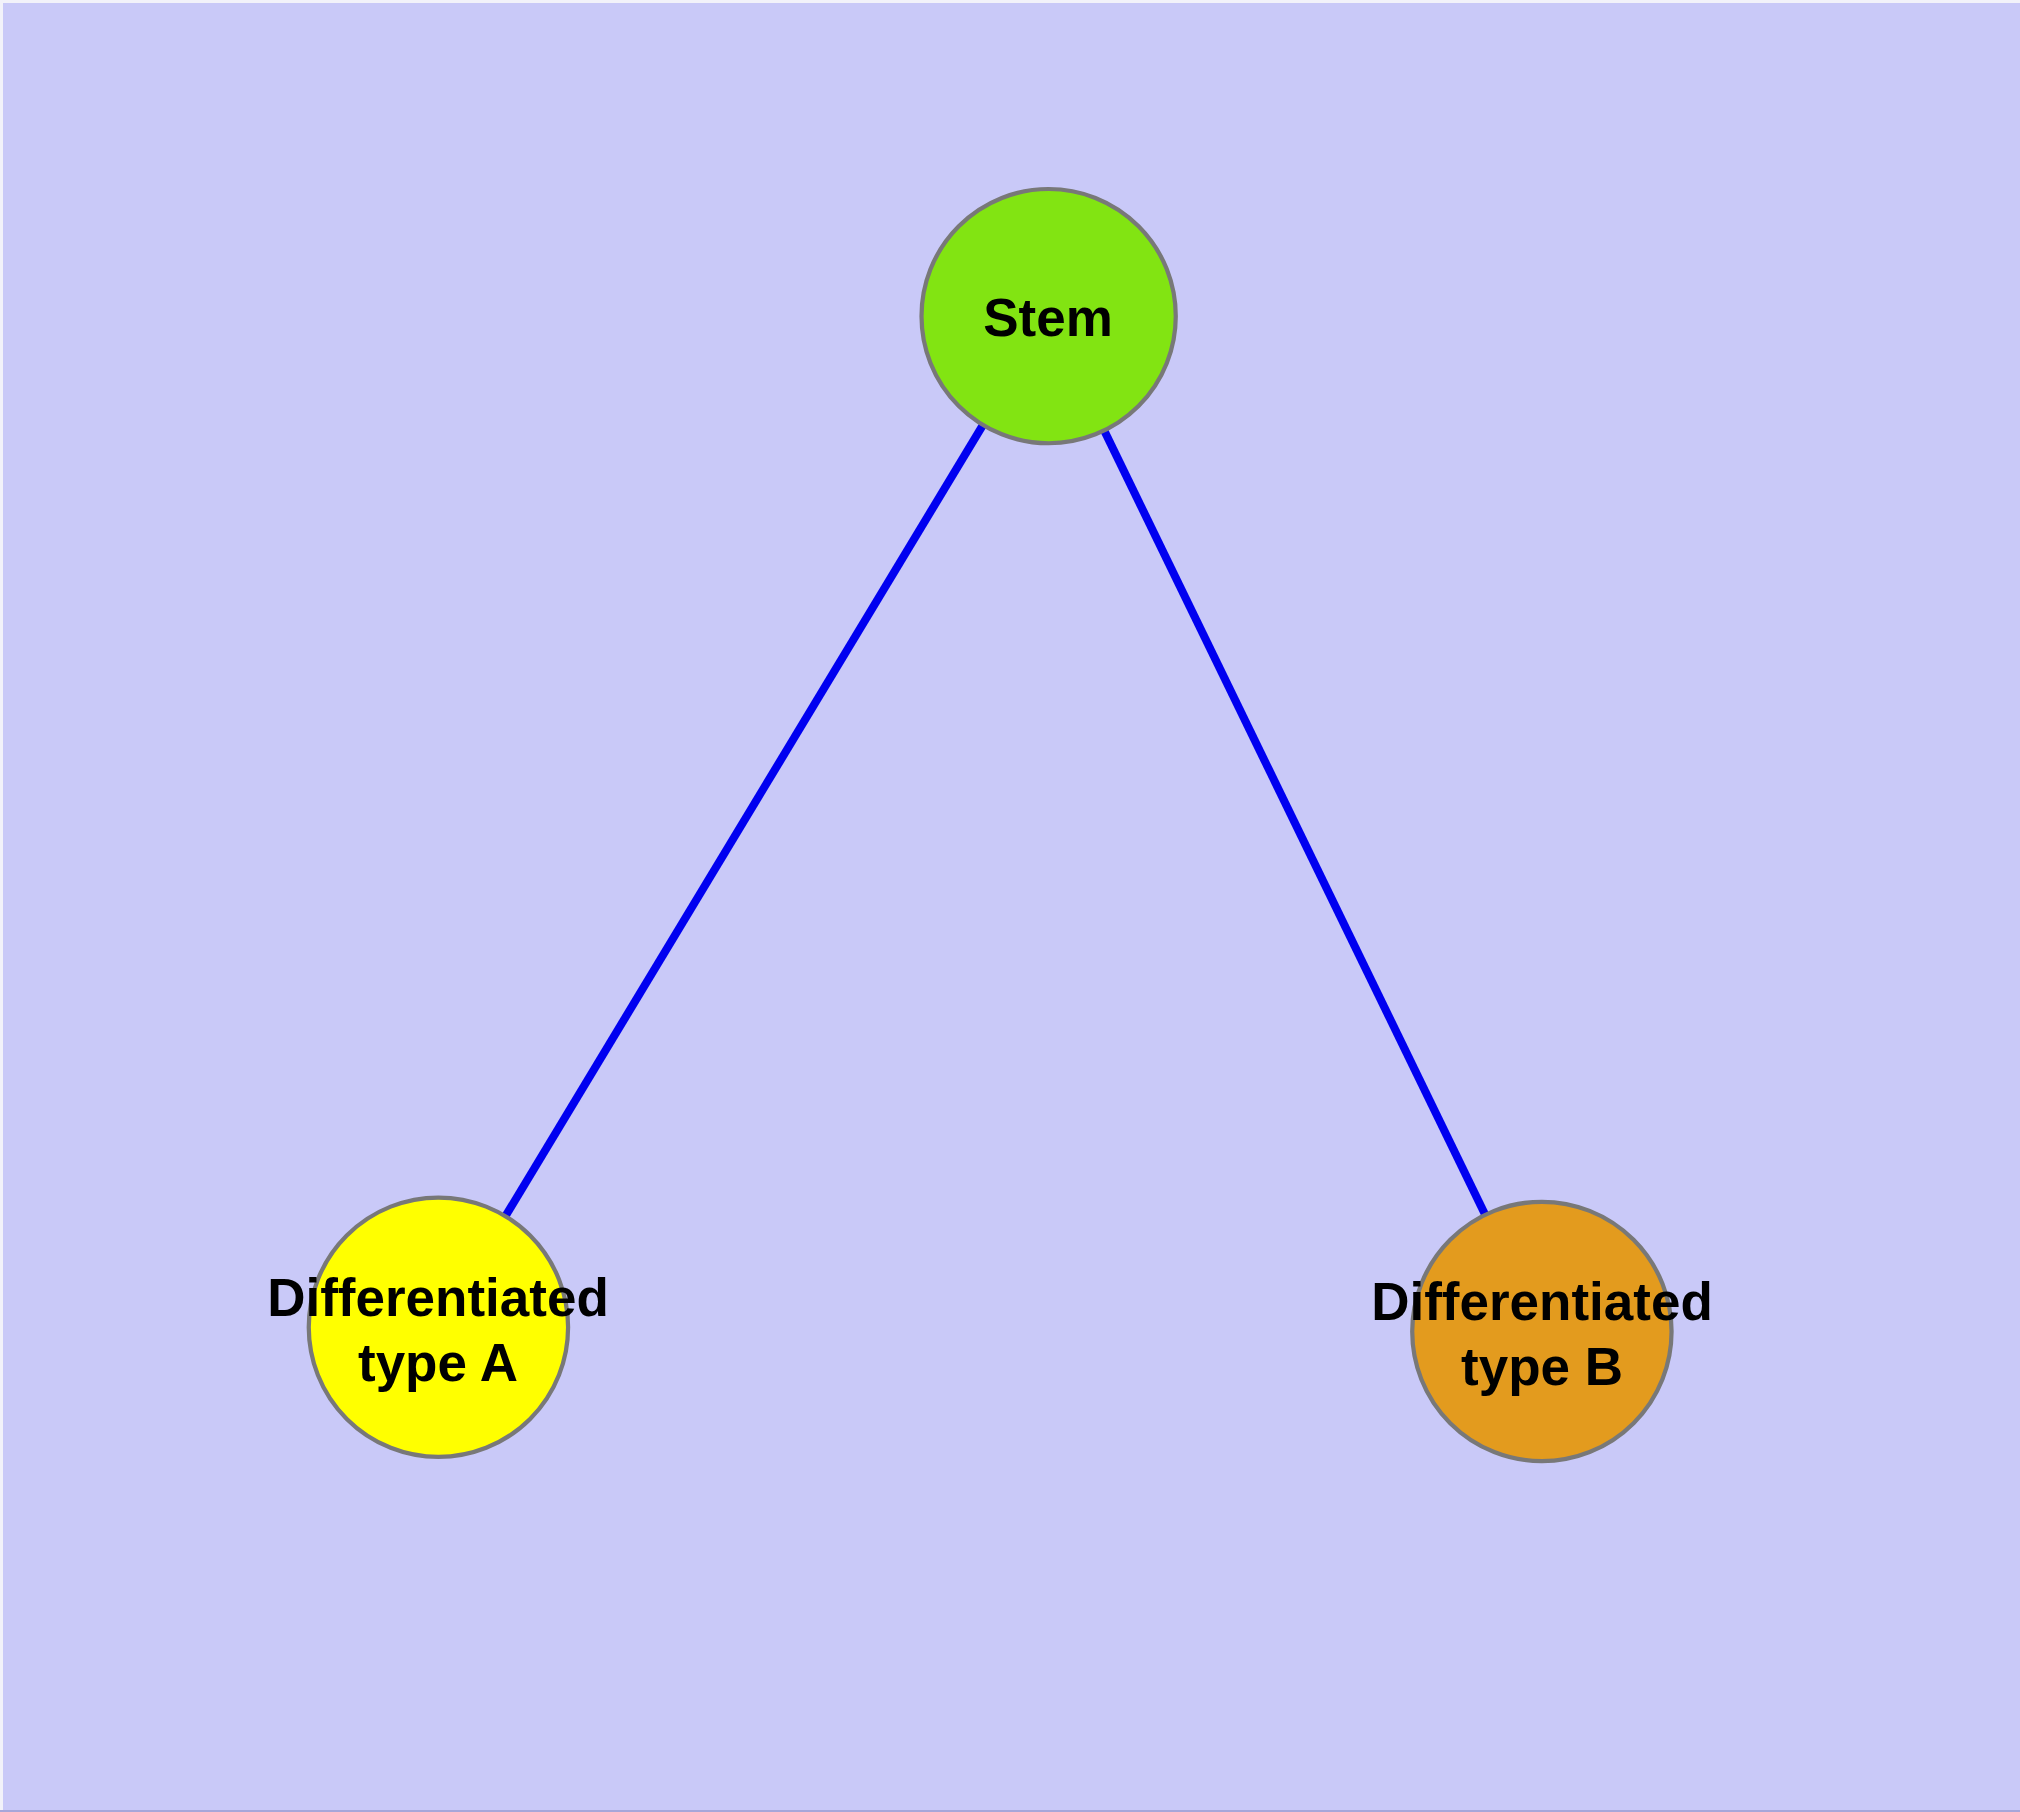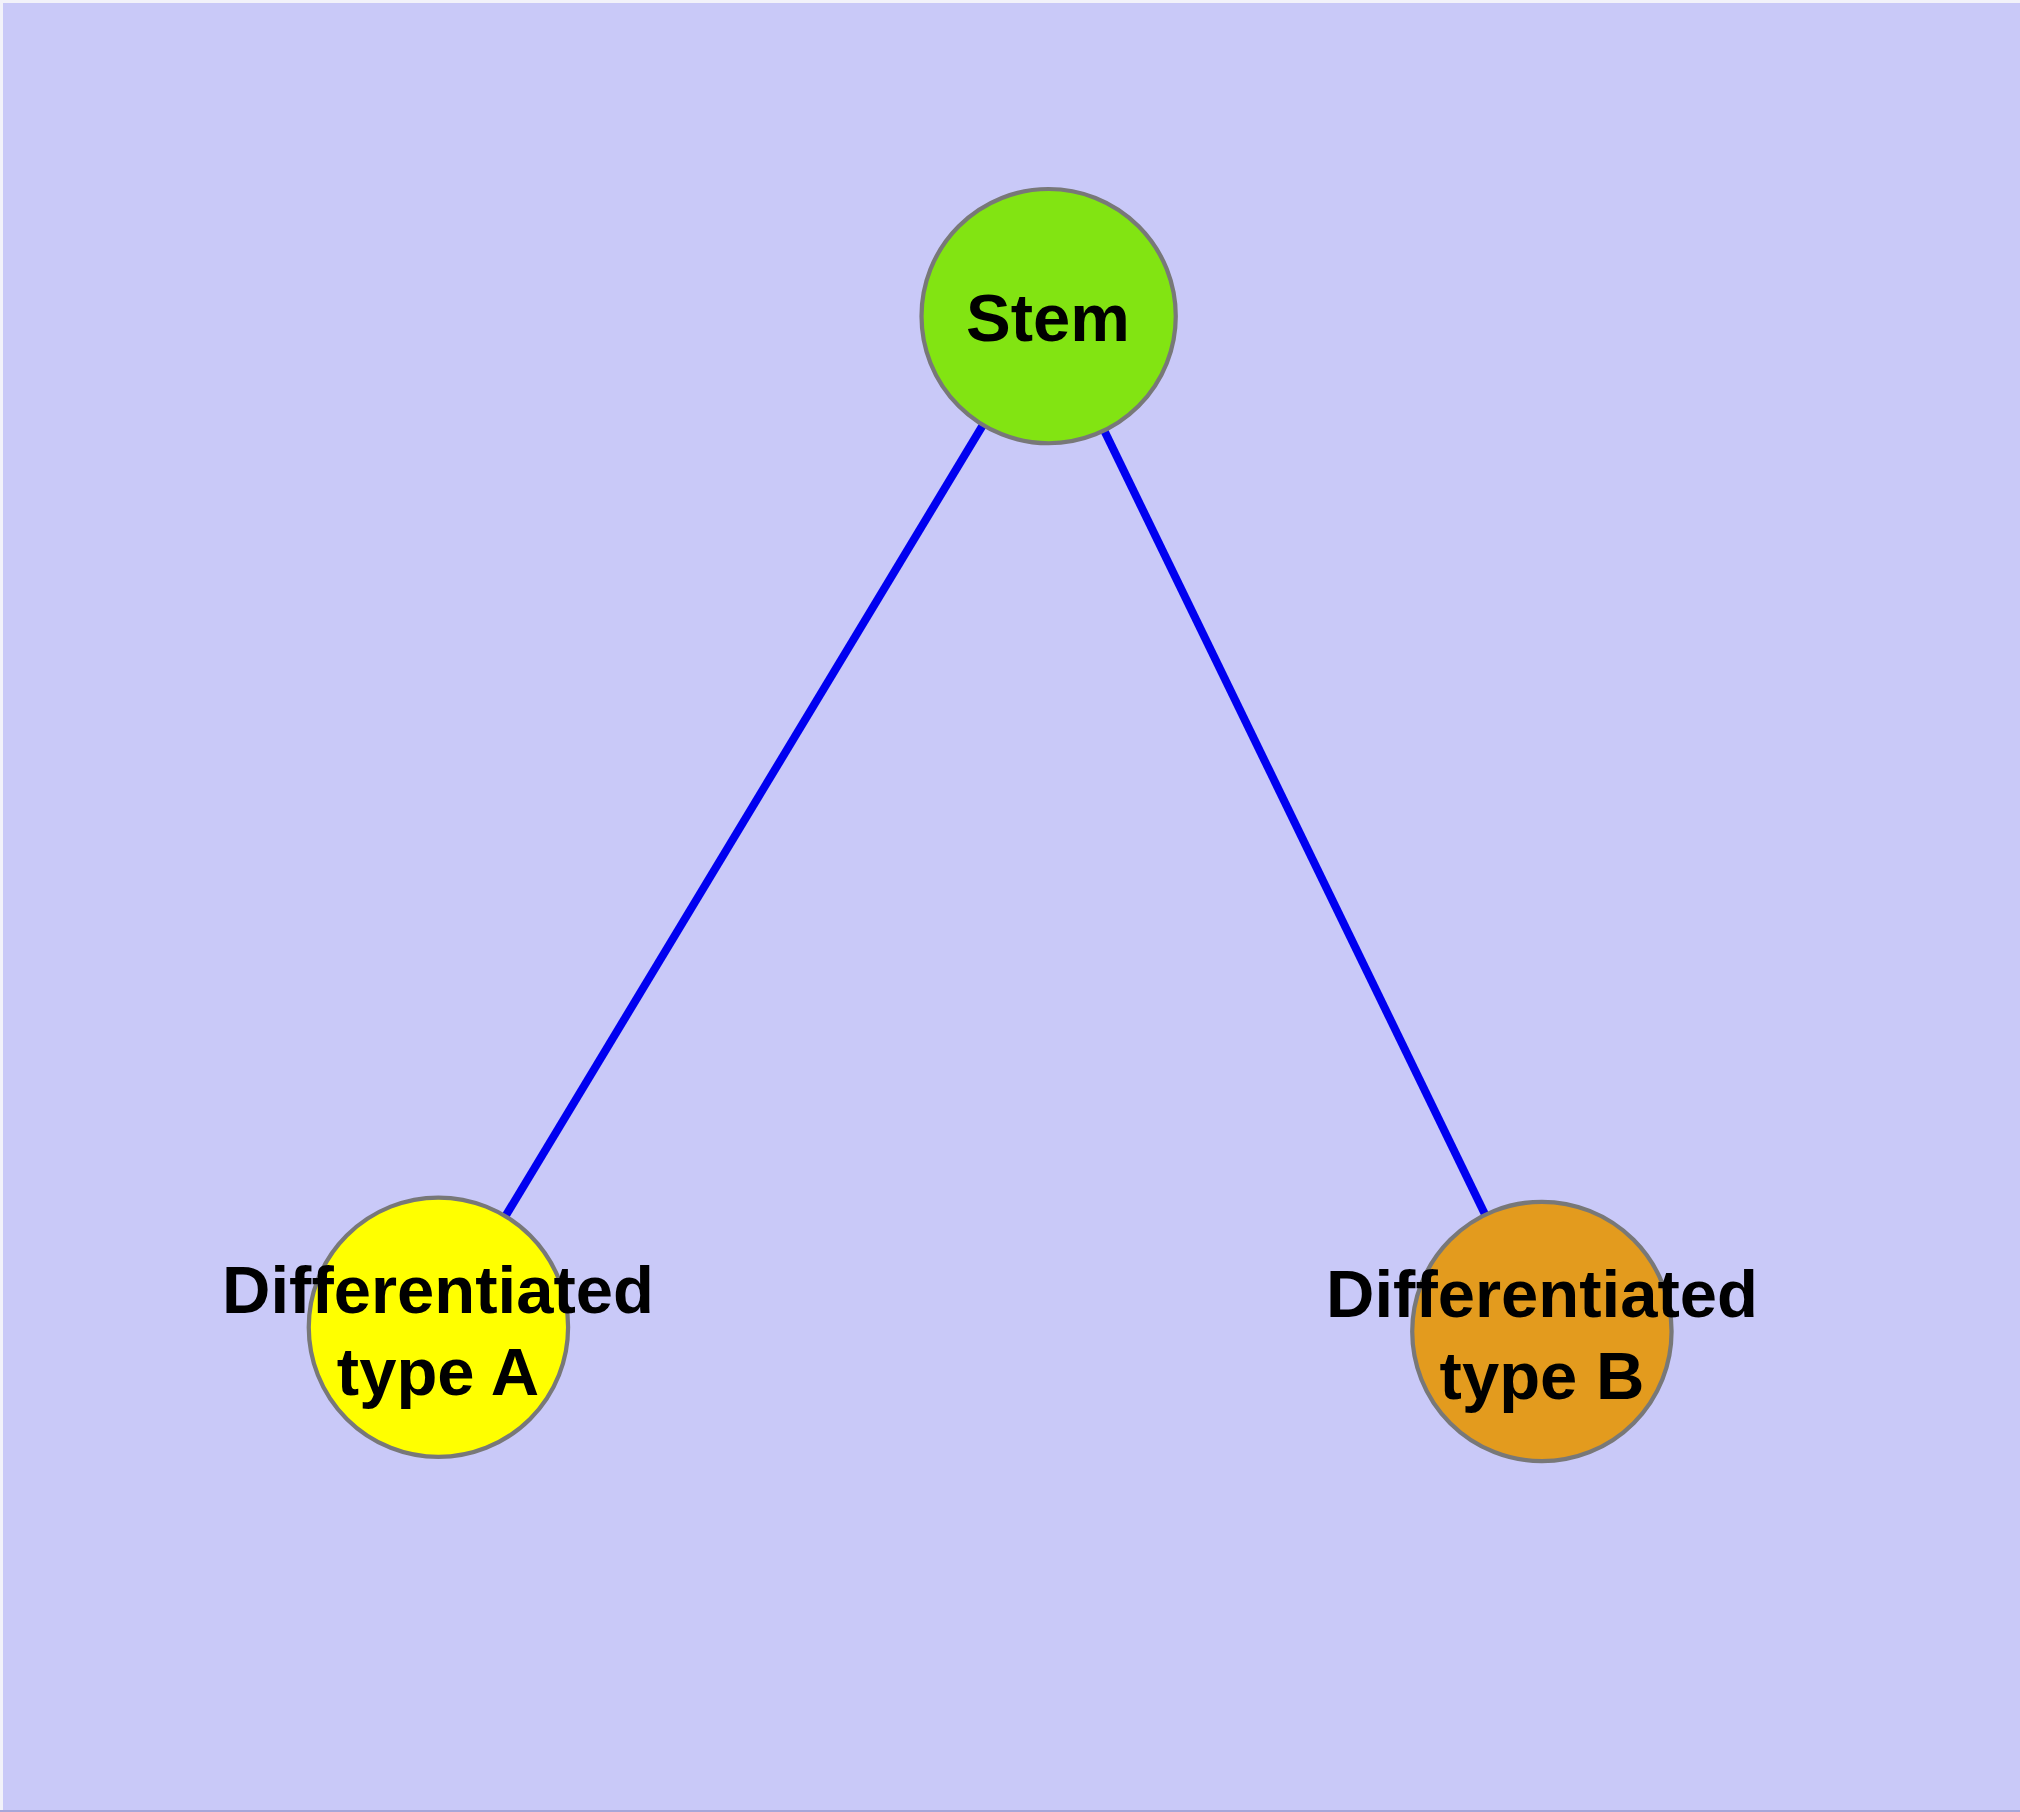--- a/index.html
+++ b/index.html
@@ -27,21 +27,21 @@
   }
   .node-circle {
     stroke: #787878;
     stroke-width: 5;
   }
   .node-label {
     position: absolute;
     transform: translate(-50%, -50%);
     text-align: center;
     font-weight: bold;
-    font-size: 67px;
+    font-size: 53px;
     line-height: 1.22;
     color: #000000;
     white-space: pre-line;
     width: 848px;
     pointer-events: none;
   }
   .bevel {
     position: absolute;
     pointer-events: none;
   }

